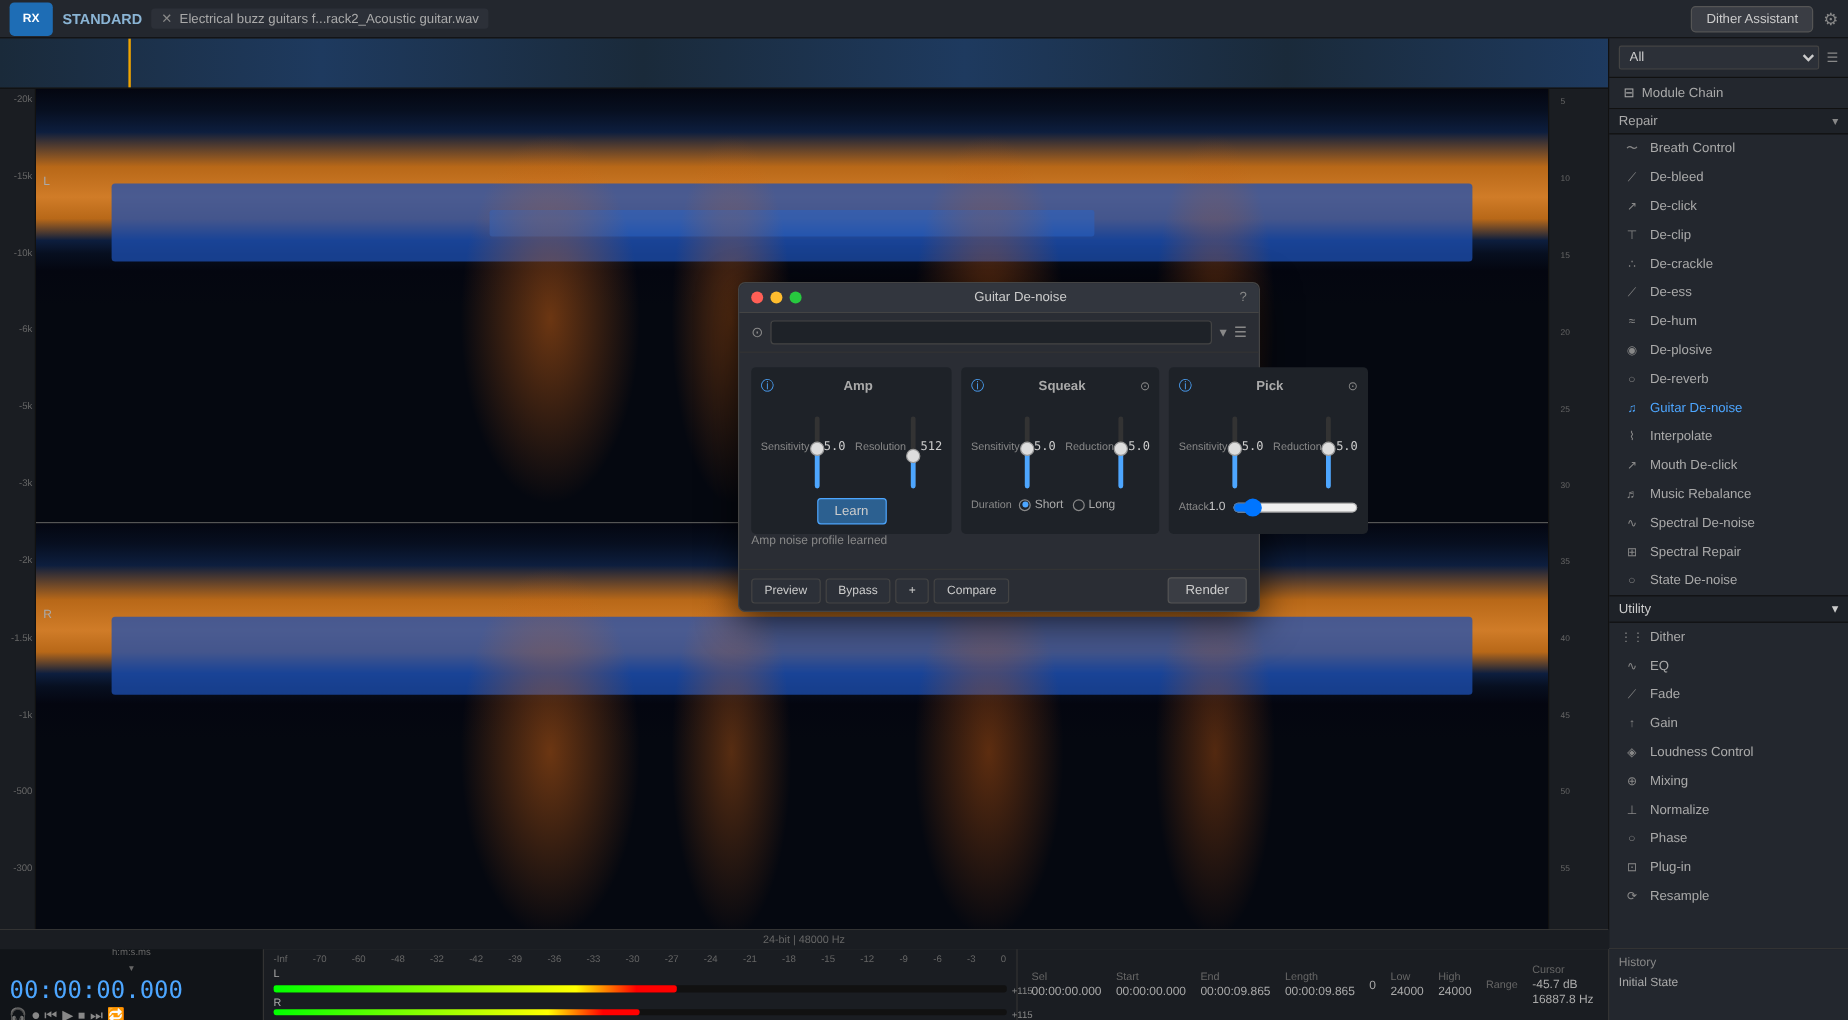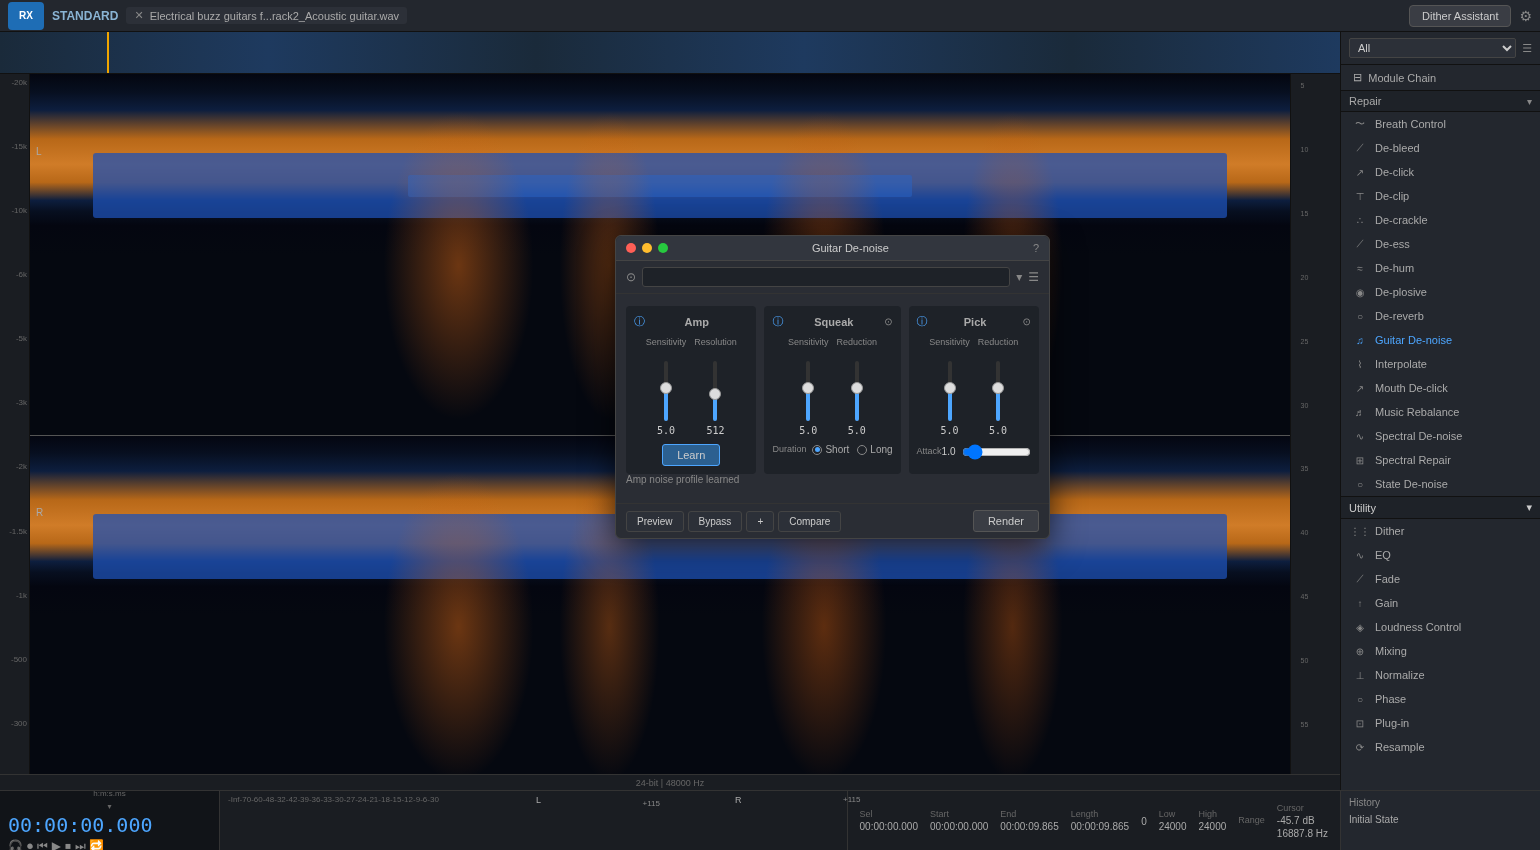--- a/index.html
+++ b/index.html
@@ -104,21 +104,21 @@
 
     #dialog-content { padding: 12px 10px; }
     
     
     #sections-row { display: flex; gap: 8px; }
     .denoise-section { flex: 1; background: #1e2228; border-radius: 4px; padding: 8px; }
     .section-header { display: flex; align-items: center; justify-content: space-between; margin-bottom: 8px; }
     .section-title { color: #aaa; font-size: 11px; font-weight: bold; }
     .section-icon { color: #888; font-size: 10px; }
     .knobs-row { display: flex; gap: 8px; justify-content: center; }
-    .knob-group { display: flex; flex-direction: column; align-items: center; gap: 4px; }
+    .knob-group { display: flex; flex-direction: row; align-items: center; gap: 4px; }
     .knob-label { color: #888; font-size: 9px; text-align: center; }
     .knob-value { color: #ccc; font-size: 10px; font-family: monospace; }
     #learn-btn { background: #2c6090; border: 1px solid #4da6ff; border-radius: 3px; padding: 4px 14px; color: #ccc; font-size: 11px; cursor: pointer; }
     #duration-group { display: flex; align-items: center; gap: 6px; }
     .radio-label { display: flex; align-items: center; gap: 3px; color: #aaa; font-size: 10px; }
     .radio-dot { width: 10px; height: 10px; border-radius: 50%; border: 1px solid #888; display: flex; align-items: center; justify-content: center; }
     .radio-dot.active::after { content: ''; width: 5px; height: 5px; background: #4da6ff; border-radius: 50%; }
     #attack-group { display: flex; align-items: center; gap: 6px; }
     #status-msg { color: #888; font-size: 10px; margin-bottom: 6px; }
     
@@ -609,21 +609,21 @@
       <span>🎧</span>
       <span>⏺</span>
       <span>⏮</span>
       <span>▶</span>
       <span>⏹</span>
       <span>⏭</span>
       <span>🔁</span>
     </div>
   </div>
 
-  <div id="meter-section" style="flex:1; padding:4px 8px; display:flex; justify-content:space-between;">
+  <div id="meter-section" style="flex:1; padding:4px 8px; display:flex; flex-direction:column; justify-content:flex-start;">
     <div style="display:flex; justify-content:space-between; font-size:8px; color:#666; margin-bottom:2px;">
       <span>-Inf</span>
         <span>-70</span>
         <span>-60</span>
       <span>-48</span>
         <span>-32</span>
         <span>-42</span>
       <span>-39</span>
         <span>-36</span>
         <span>-33</span>

